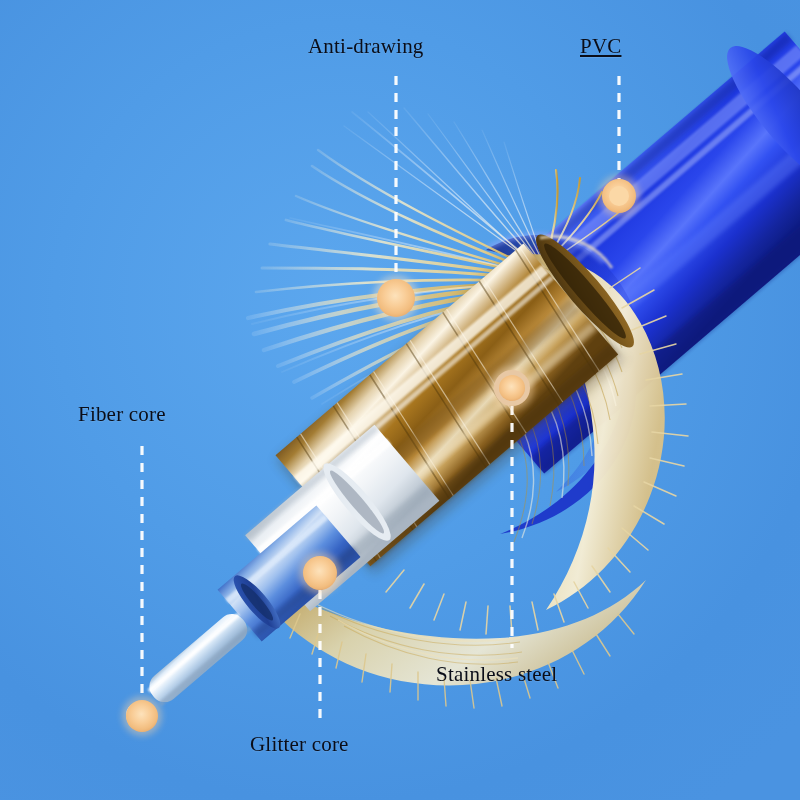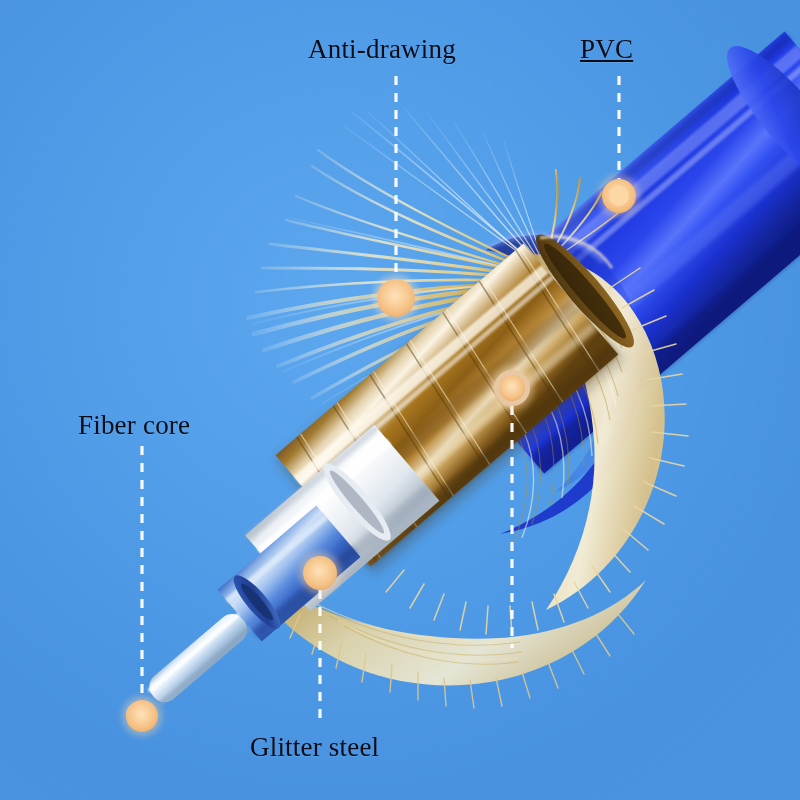--- a/index.html
+++ b/index.html
@@ -11,29 +11,29 @@
     width: 800px; height: 800px;
     overflow: hidden;
     font-family: "Liberation Serif", "DejaVu Serif", serif;
     background: radial-gradient(ellipse 120% 110% at 42% 38%, #5aa5ec 0%, #4f9ae6 48%, #4892e0 78%, #4a93e1 100%);
   }
   #scene { position: absolute; inset: 0; width: 800px; height: 800px; }
 
   .label {
     position: absolute;
     color: #0a0d18;
-    font-size: 27px;
+    font-size: 21px;
     line-height: 1;
     white-space: nowrap;
     letter-spacing: 0.2px;
     text-shadow: 0 1px 1px rgba(255,255,255,0.10);
   }
   .lbl-anti  { left: 308px; top: 36px; }
   .lbl-pvc   { left: 580px; top: 36px; text-decoration: underline; }
-  .lbl-fiber { left: 78px;  top: 404px; margin-top: 8px; }
+  .lbl-fiber { left: 78px;  top: 404px; }
   .lbl-steel { left: 436px; top: 664px; }
   .lbl-glit  { left: 250px; top: 734px; }
 </style>
 </head>
 <body>
 
 <div id="stage">
 
   <svg id="scene" viewBox="0 0 800 800">
     <defs>
@@ -449,15 +449,16 @@
       <g>
         <circle cx="320" cy="573" r="21" fill="#fbd6a8" opacity="0.45" filter="url(#dotGlow)"></circle>
         <circle cx="320" cy="573" r="17" fill="url(#dotGrad)"></circle>
       </g>
     </g>
   </svg>
 
   <div class="label lbl-anti">Anti-drawing</div>
   <div class="label lbl-pvc">PVC</div>
   <div class="label lbl-fiber">Fiber core</div>
-  <div class="label lbl-glit">Glitter steel</div>
+  <div class="label lbl-steel">Stainless steel</div>
+  <div class="label lbl-glit">Glitter core</div>
 
 </div>
 
 </body></html>

